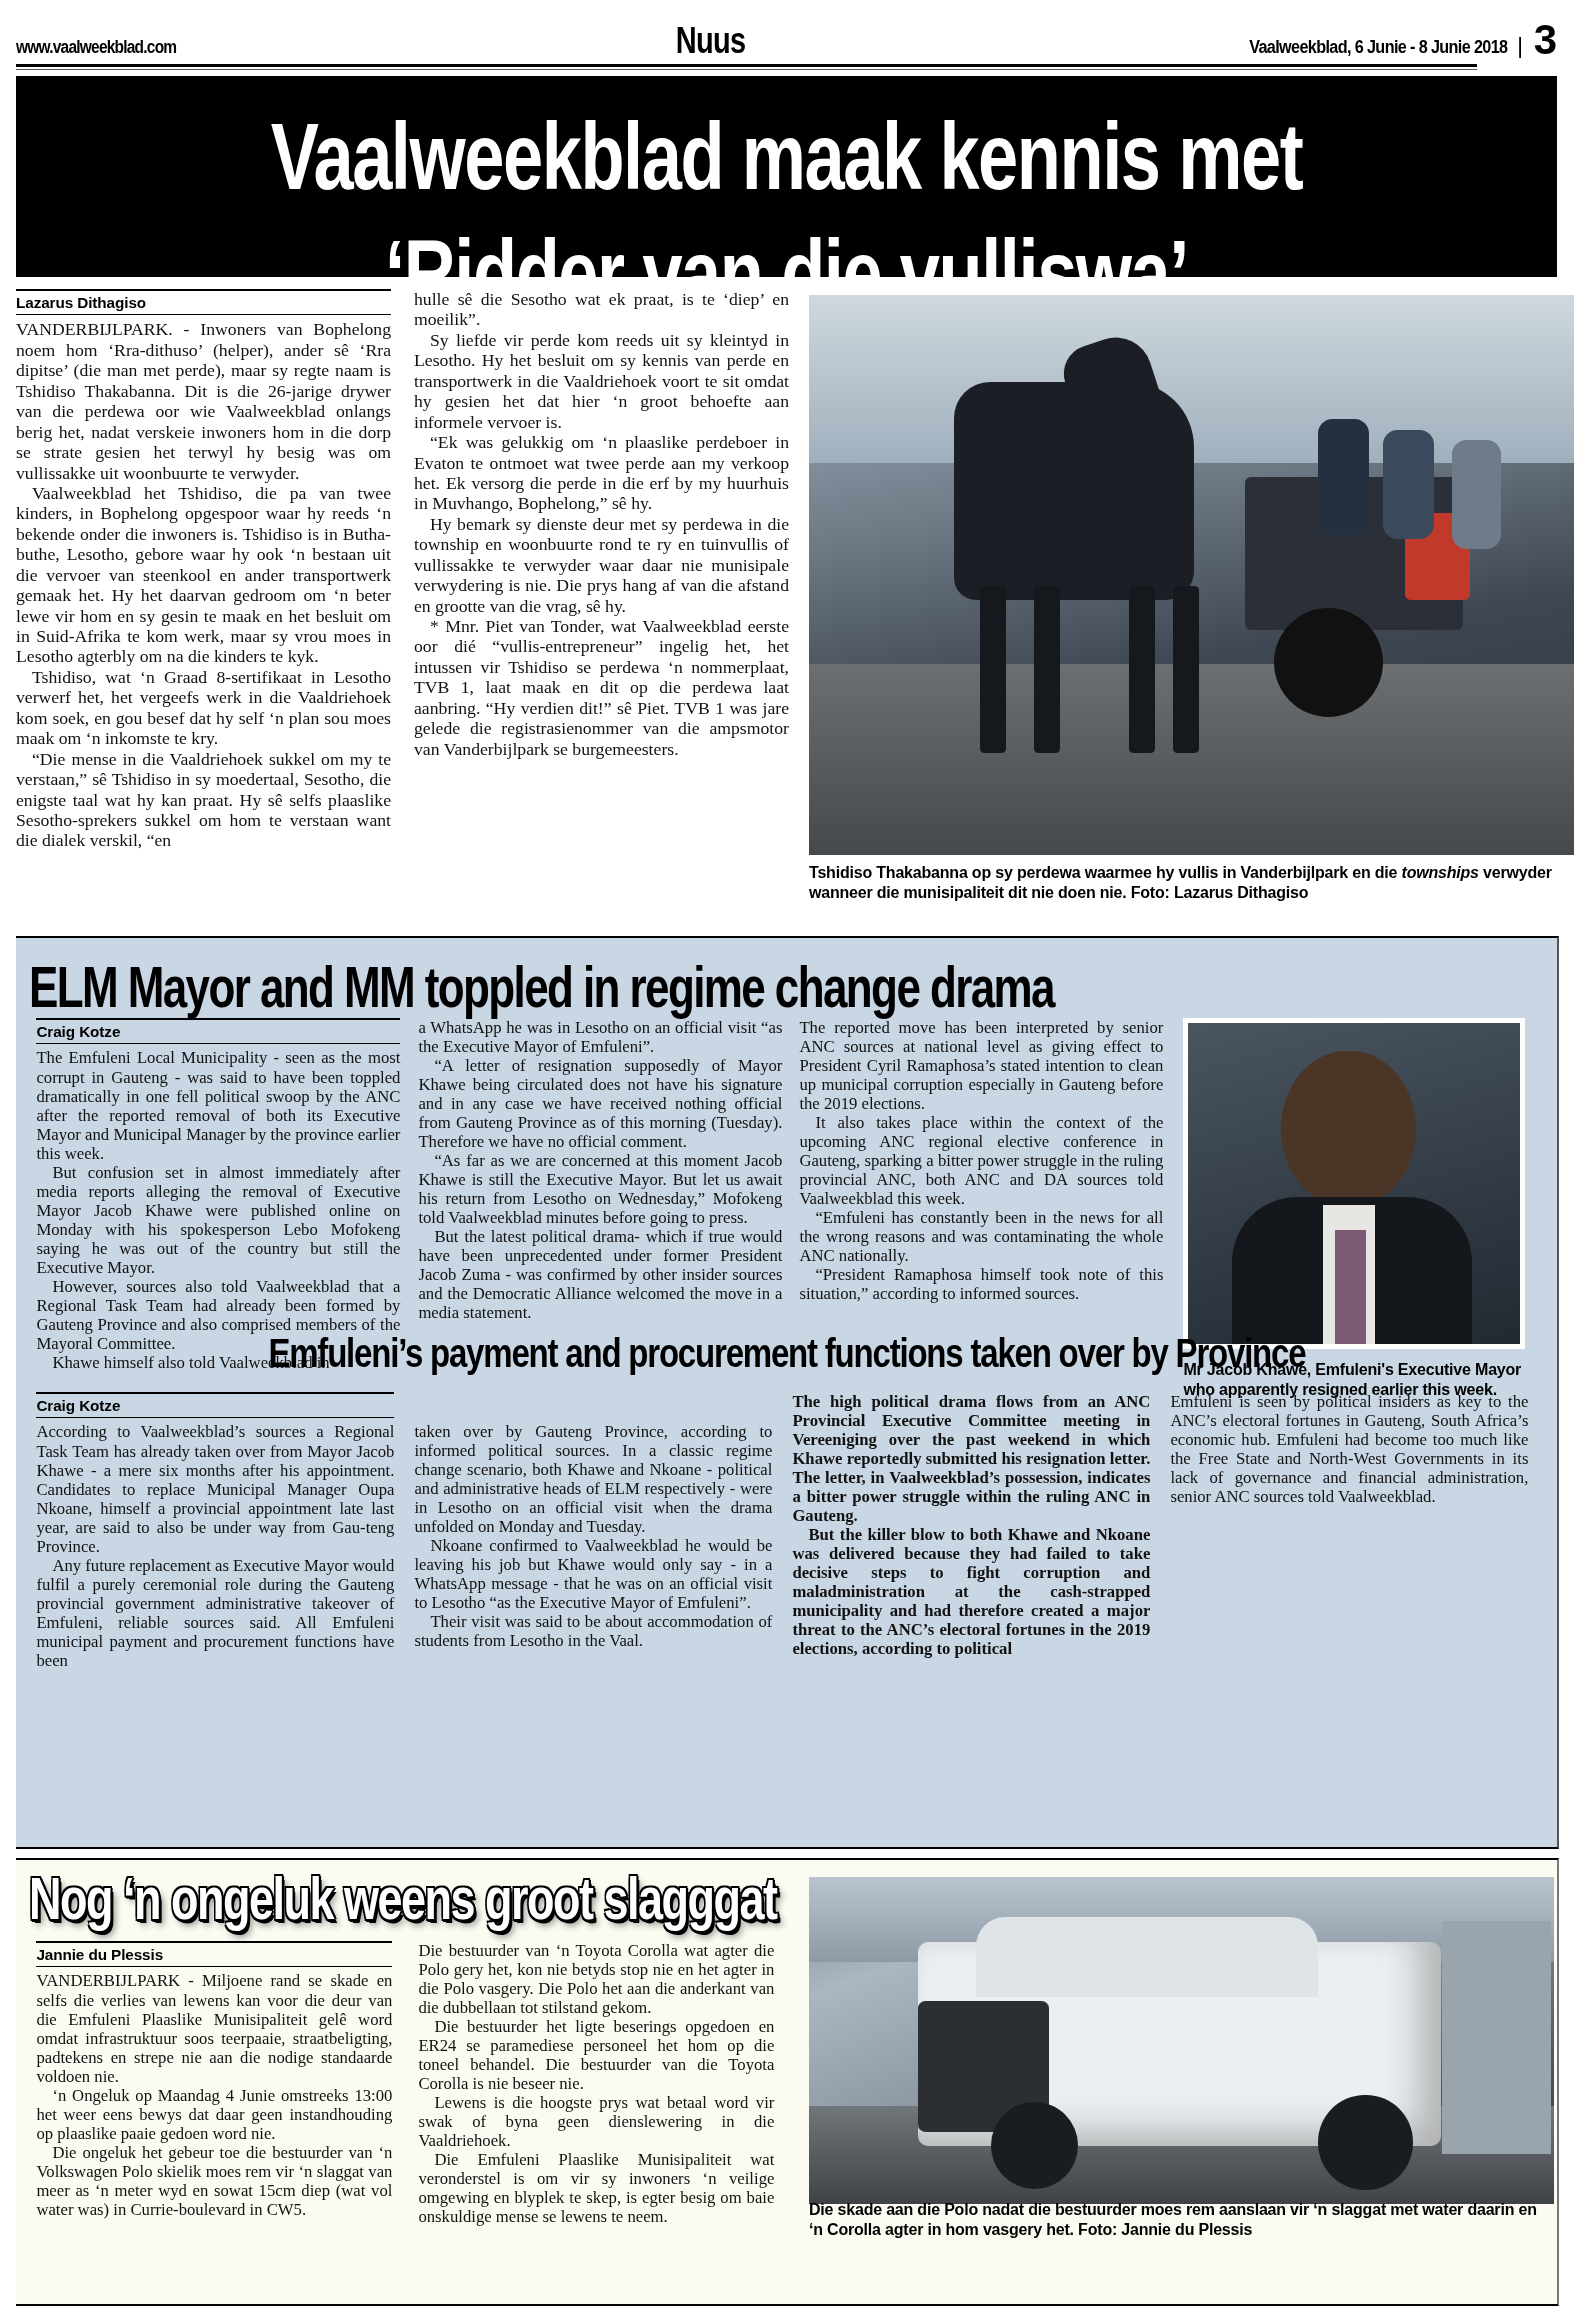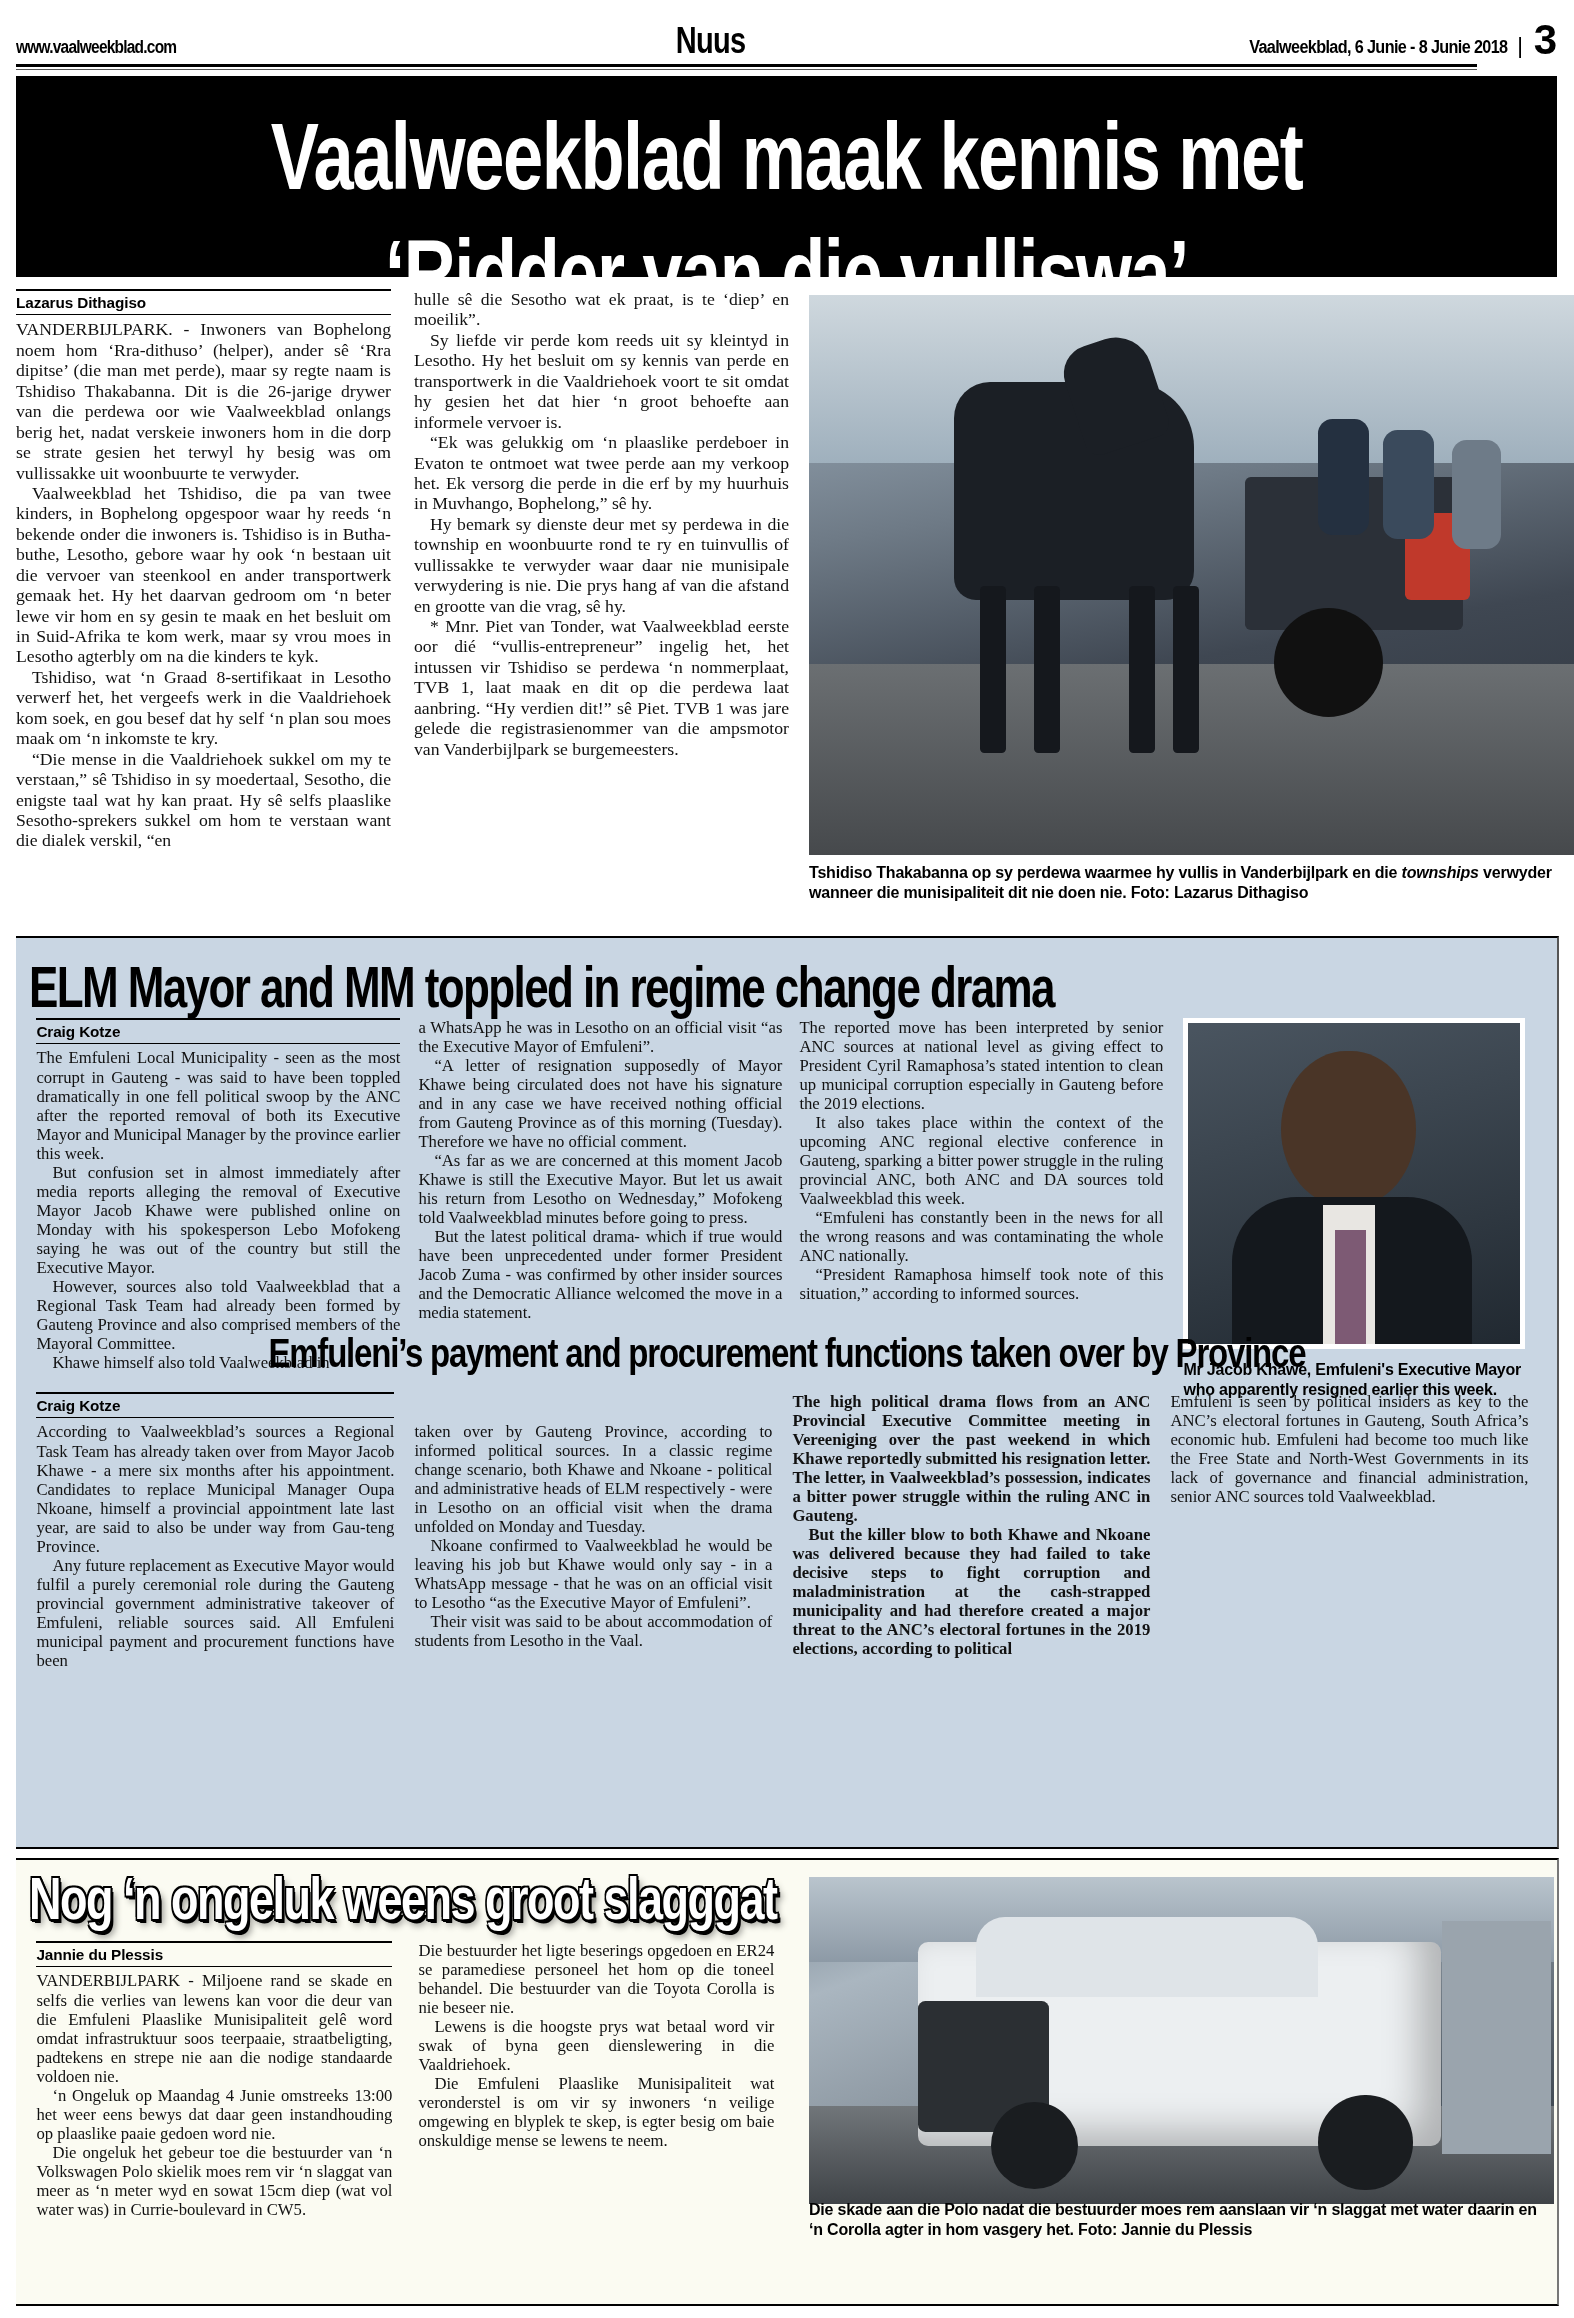--- a/index.html
+++ b/index.html
@@ -230,20 +230,21 @@
     <div class="a3-head">Nog ‘n ongeluk weens groot slagggat</div>
 
     <div class="a3-body">
       <div class="col e1 body-col">
         <div class="byline">Jannie du Plessis</div>
         <p>VANDERBIJLPARK - Miljoene rand se skade en selfs die verlies van lewens kan voor die deur van die Emfuleni Plaaslike Munisipaliteit gelê word omdat infrastruktuur soos teerpaaie, straatbeligting, padtekens en strepe nie aan die nodige standaarde voldoen nie.</p>
         <p>‘n Ongeluk op Maandag 4 Junie omstreeks 13:00 het weer eens bewys dat daar geen instandhouding op plaaslike paaie gedoen word nie.</p>
         <p>Die ongeluk het gebeur toe die bestuurder van ‘n Volkswagen Polo skielik moes rem vir ‘n slaggat van meer as ‘n meter wyd en sowat 15cm diep (wat vol water was) in Currie-boulevard in CW5.</p>
       </div>
       <div class="col e2 body-col">
+        <p>Die bestuurder van ‘n Toyota Corolla wat agter die Polo gery het, kon nie betyds stop nie en het agter in die Polo vasgery. Die Polo het aan die anderkant van die dubbellaan tot stilstand gekom.</p>
         <p>Die bestuurder het ligte beserings opgedoen en ER24 se paramediese personeel het hom op die toneel behandel. Die bestuurder van die Toyota Corolla is nie beseer nie.</p>
         <p>Lewens is die hoogste prys wat betaal word vir swak of byna geen dienslewering in die Vaaldriehoek.</p>
         <p>Die Emfuleni Plaaslike Munisipaliteit wat veronderstel is om vir sy inwoners ‘n veilige omgewing en blyplek te skep, is egter besig om baie onskuldige mense se lewens te neem.</p>
       </div>
     </div>
 
     <div class="a3-photo">
       <div style="position:absolute;left:0;top:0;right:0;height:26%;background:linear-gradient(#b9c4cd,#8d9aa6);"></div>
       <div style="position:absolute;left:0;bottom:0;right:0;height:30%;background:linear-gradient(#71767a,#3f4347);"></div>
       <div class="ph-car" style="left:109px;top:65px;width:523px;height:204px;background:#eceff1;box-shadow:inset -22px -14.5px 36px rgba(0,0,0,.25);"></div>

